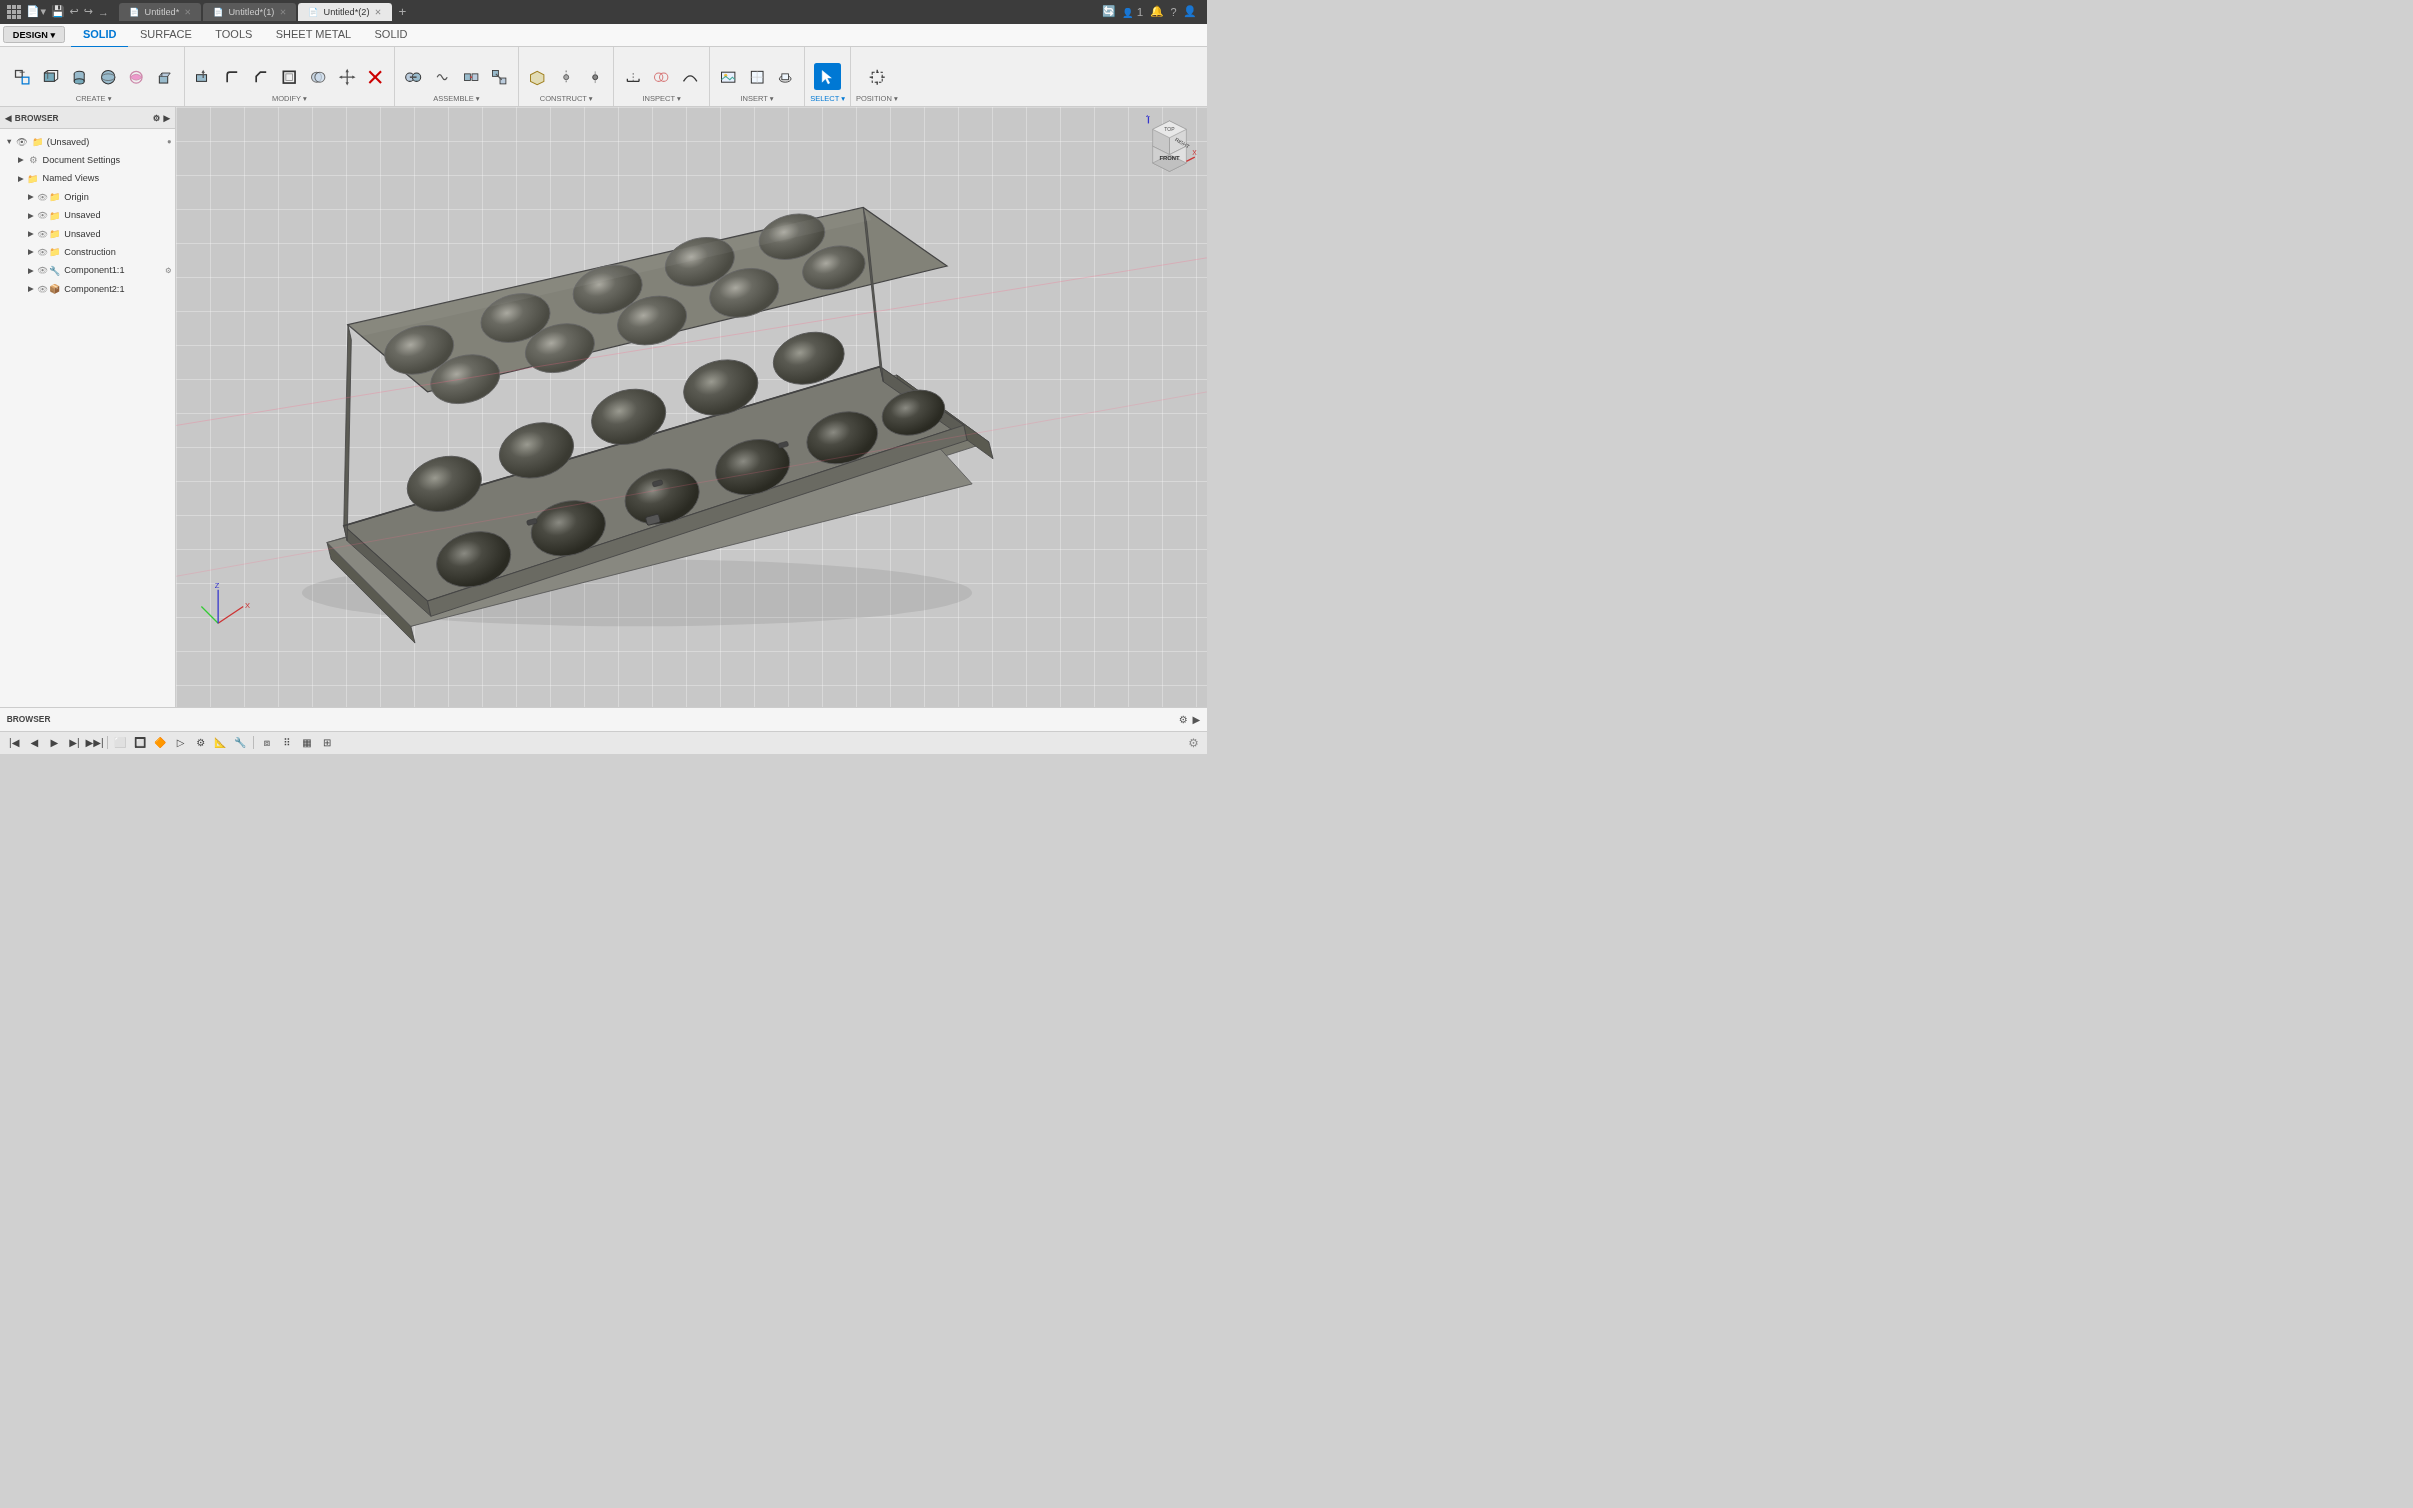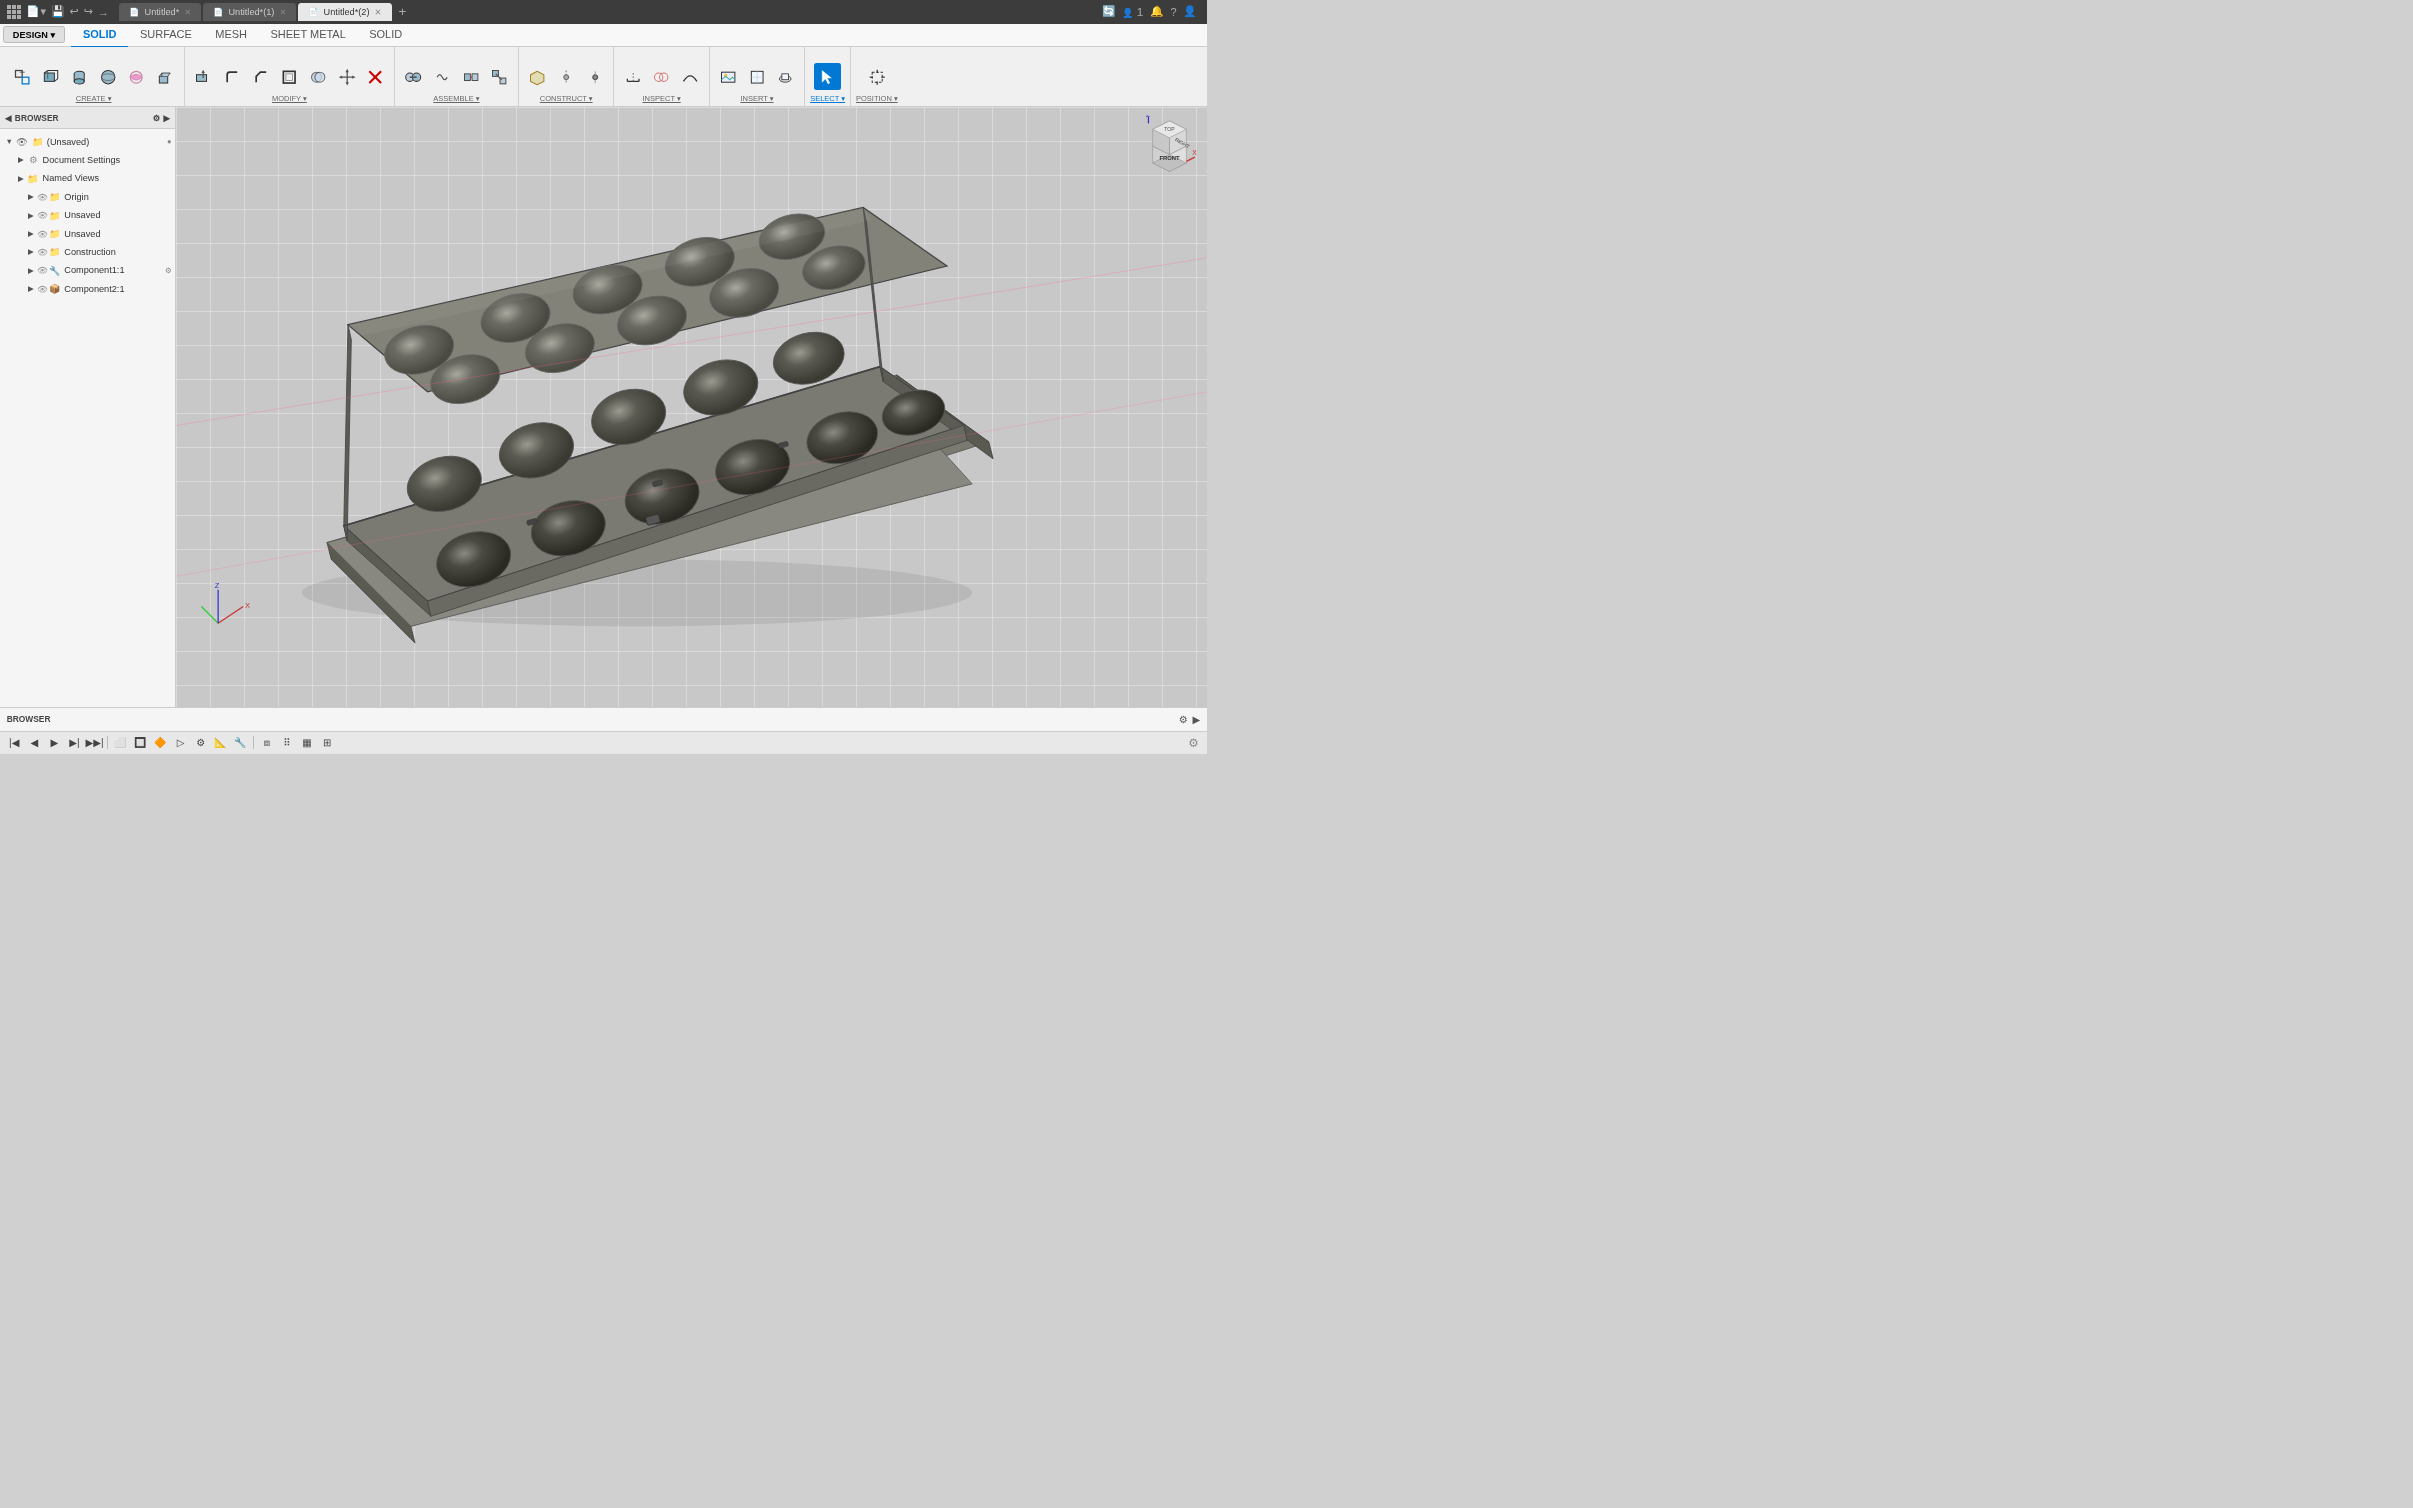--- a/index.html
+++ b/index.html
@@ -111,21 +111,20 @@
       padding: 3.4px 5px;
       border-right: 0.8px solid #d0d0d0;
       gap: 1.7px;
     }
     .toolbar-section:last-child { border-right: none; }
     .toolbar-label {
       font-size: 7.5px;
       color: #666;
       text-align: center;
       margin-top: 1.7px;
-      text-decoration: underline;
     }
     .toolbar-icons {
       display: flex;
       align-items: center;
       gap: 1.7px;
     }
     .toolbar-btn {
       width: 27px; height: 27px;
       display: flex;
       align-items: center;
@@ -388,21 +387,21 @@
     <span style="color:#aaa;font-size:11px;">👤</span>
   </div>
 </div>
 
 <div class="tab-row">
   <button class="design-btn">
     <span>DESIGN ▾</span>
   </button>
   <button class="mode-tab active">SOLID</button>
   <button class="mode-tab">SURFACE</button>
-  <button class="mode-tab">MESH</button>
+  <button class="mode-tab">TOOLS</button>
   <button class="mode-tab">SHEET METAL</button>
   <button class="mode-tab">SOLID</button>
 </div>
 
 <div class="toolbar">
 
   <div class="toolbar-section">
     <div class="toolbar-icons">
       <button class="toolbar-btn" title="New Component">
         <svg width="18.4" height="18.4" viewBox="0 0 22 22">

